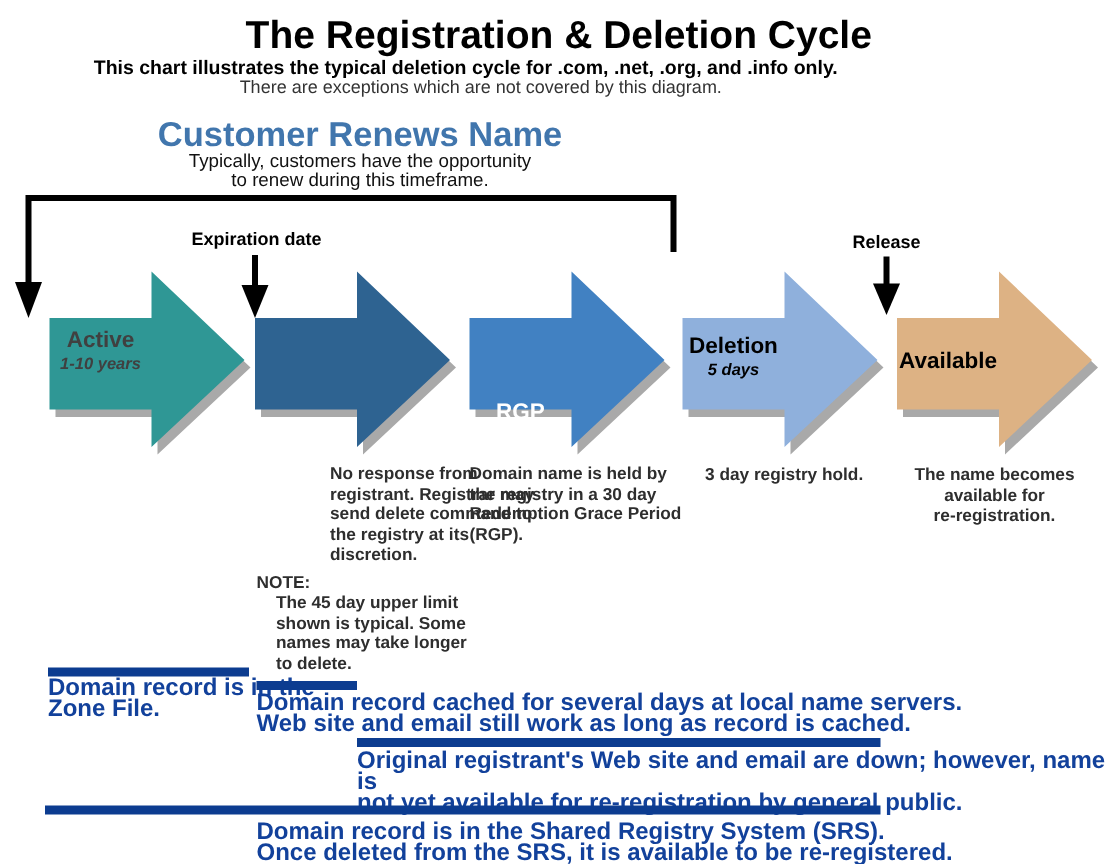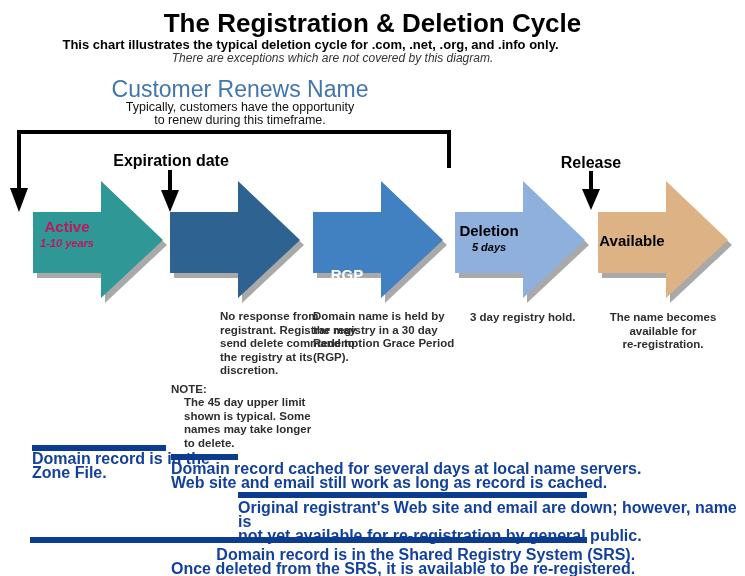--- a/index.html
+++ b/index.html
@@ -5,39 +5,39 @@
   html,body{margin:0;padding:0;background:#fff;}
   #stage-root{
     position:relative;width:745px;height:576px;background:#fff;overflow:hidden;
     font-family:"Liberation Sans",sans-serif;
   }
   .abs{position:absolute;}
   .ctr{text-align:center;}
   .title{font-size:26px;font-weight:bold;color:#000;letter-spacing:0;}
   .sub-bold{font-size:13px;font-weight:bold;color:#000;}
   .sub-note{font-size:12px;color:#333;}
-  .renew-heading{font-size:23px;font-weight:normal;}
+  .renew-heading{font-size:23px;font-weight:bold;}
   .renew-caption{font-size:12.5px;font-weight:normal;color:#111;line-height:13px;white-space:pre-line;}
-  .marker-label{font-size:16px;font-weight:bold;color:#000;white-space:nowrap;}
+  .marker-label{font-size:12px;font-weight:bold;color:#000;white-space:nowrap;}
   .stage-label{width:68px;text-align:center;line-height:1.05;}
   .stage-name{font-size:15px;font-weight:bold;white-space:nowrap;}
   .stage-duration{font-size:11px;font-weight:bold;font-style:italic;margin-top:3px;white-space:nowrap;}
   .desc{font-size:11.5px;font-weight:bold;color:#2e2e2e;line-height:13.5px;white-space:pre-line;}
   .note-head{font-size:11.5px;font-weight:bold;color:#2e2e2e;}
   .tl-bar{height:6px;}
   .tl-text{font-size:16px;font-weight:bold;line-height:14px;white-space:pre-line;}
 </style>
 </head>
 <body>
 
 <div id="stage-root">
 
   <div class="abs ctr title" style="left:0;top:8;width:745px;top:8px;">The Registration &amp; Deletion Cycle</div>
   <div class="abs ctr sub-bold" style="left:0;top:37px;width:621px;">This chart illustrates the typical deletion cycle for .com, .net, .org, and .info only.</div>
-  <div class="abs ctr sub-note" style="left:12px;top:51px;width:641px;font-style:italic;">There are exceptions which are not covered by this diagram.</div>
+  <div class="abs ctr sub-note" style="left:0;top:51px;width:641px;">There are exceptions which are not covered by this diagram.</div>
 
   <div class="abs ctr renew-heading" style="left: 40px; top: 76px; width: 400px; color: rgb(65, 118, 173);">Customer Renews Name</div>
   <div class="abs ctr renew-caption" style="left:40px;top:101px;width:400px;">Typically, customers have the opportunity
 to renew during this timeframe.</div>
 
   <div class="abs ctr marker-label" style="left:111px;top:152px;width:120px;">Expiration date</div>
   <div class="abs ctr marker-label" style="left:531px;top:154px;width:120px;">Release</div>
 
   <svg class="abs" style="left:0;top:0;" width="745" height="576" viewBox="0 0 745 576">
 
@@ -65,21 +65,21 @@
     <g>
       <polygon points="455,212 523,212 523,181 585,240 523,298 523,273 455,273" transform="translate(4,5)" opacity="0.75" fill="#8c8c8c"></polygon>
       <polygon points="455,212 523,212 523,181 585,240 523,298 523,273 455,273" fill="#8fb0dc"></polygon>
     </g>
     <g>
       <polygon points="598,212 666,212 666,181 728,240 666,298 666,273 598,273" transform="translate(4,5)" opacity="0.75" fill="#8c8c8c"></polygon>
       <polygon points="598,212 666,212 666,181 728,240 666,298 666,273 598,273" fill="#ddb284"></polygon>
     </g>
   </svg>
 
-  <div class="abs stage-label" style="left: 33px; top: 219px; color: #be185d;">
+  <div class="abs stage-label" style="left: 33px; top: 219px; color: #404040;">
     <div class="stage-name">Active</div>
     <div class="stage-duration">1-10 years</div>
   </div>
   <div class="abs stage-label" style="left: 313px; top: 219px; color: rgb(255, 255, 255); margin-top: 48px;">
     <div class="stage-name">RGP</div>
     <div class="stage-duration">30 Days</div>
   </div>
   <div class="abs stage-label" style="left: 455px; top: 223px; color: rgb(0, 0, 0);">
     <div class="stage-name">Deletion</div>
     <div class="stage-duration">5 days</div>
@@ -113,16 +113,16 @@
 
   <div class="abs tl-bar" style="left: 171px; top: 454px; width: 67px; background: rgb(12, 60, 144);"></div>
   <div class="abs tl-text" style="left: 171px; top: 462px; color: rgb(18, 65, 155);">Domain record cached for several days at local name servers.
 Web site and email still work as long as record is cached.</div>
 
   <div class="abs tl-bar" style="left: 238px; top: 492px; width: 349px; background: rgb(12, 60, 144);"></div>
   <div class="abs tl-text" style="left: 238px; top: 501px; color: rgb(18, 65, 155);">Original registrant's Web site and email are down; however, name is
 not yet available for re-registration by general public.</div>
 
   <div class="abs tl-bar" style="left: 30px; top: 537px; width: 557px; background: rgb(12, 60, 144);"></div>
-  <div class="abs tl-text" style="left: 171px; top: 548px; color: rgb(18, 65, 155); text-align: right;">Domain record is in the Shared Registry System (SRS).
+  <div class="abs tl-text" style="left: 171px; top: 548px; color: rgb(18, 65, 155);">Domain record is in the Shared Registry System (SRS).
 Once deleted from the SRS, it is available to be re-registered.</div>
 
 </div>
 
 </body></html>

